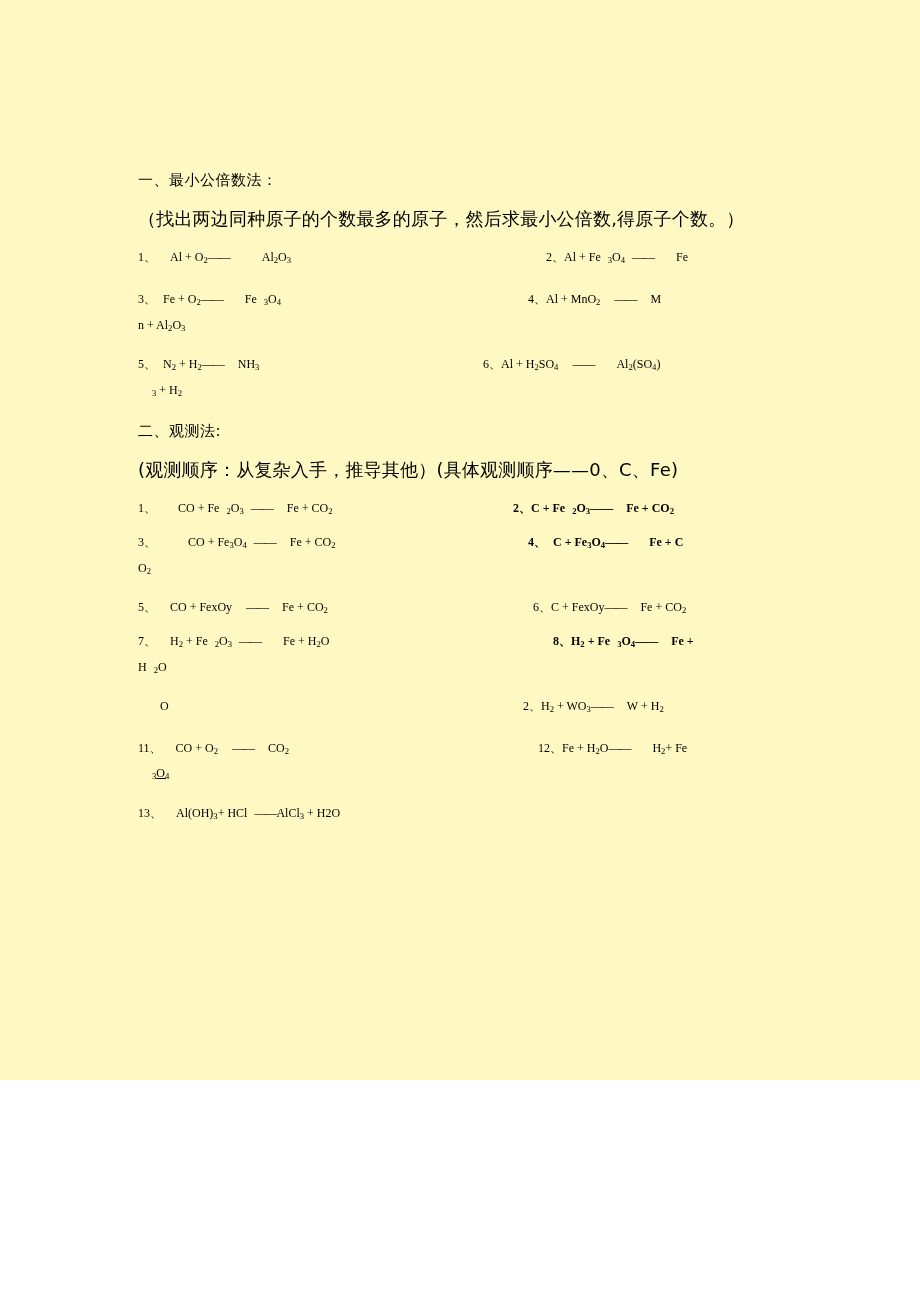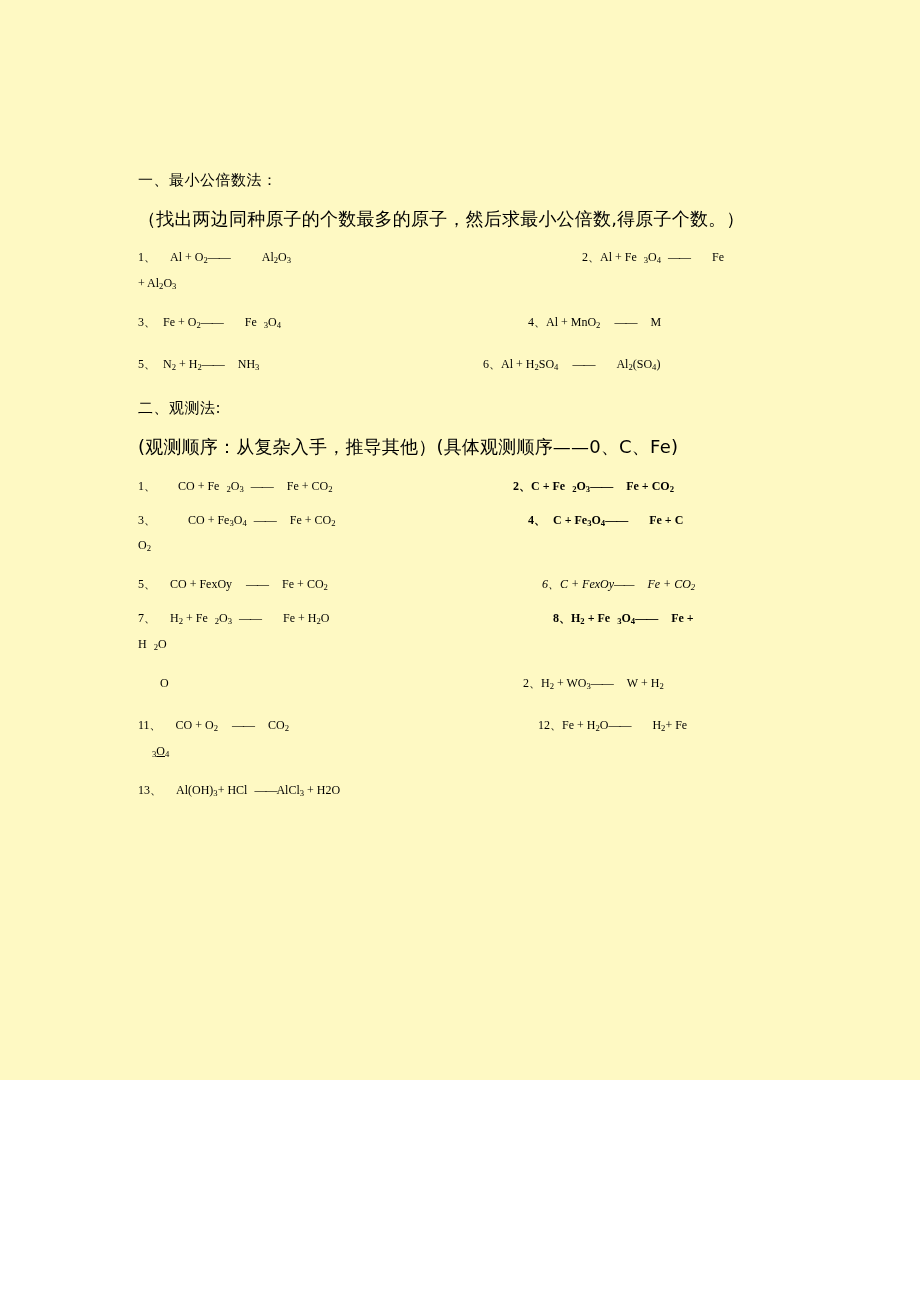--- a/index.html
+++ b/index.html
@@ -75,51 +75,52 @@
 </head>
 <body>
 
 <div class="page">
 
   <p class="heading">一、最小公倍数法：</p>
   <p class="note">（找出两边同种原子的个数最多的原子，然后求最小公倍数,得原子个数。）</p>
 
   <div class="eqrow">
     <span class="eq-left"><span>1、</span><span class="sp2"></span><span>Al  +   O</span><sub>2</sub><span class="dash">——</span><span class="sp4"></span><span>Al</span><sub>2</sub><span>O</span><sub>3</sub></span>
-    <span class="eq-right" style="left:444px;"><span>2、</span><span>Al  +  Fe</span><span class="sp"></span><sub>3</sub><span>O</span><sub>4</sub><span class="sp"></span><span class="dash">——</span><span class="sp3"></span><span>Fe</span></span>
-    <span class="eq-wrap"><span>+   Al</span><sub>2</sub><span>O</span><sub>3</sub></span>
+    <span class="eq-right" style="left:408px;"><span>2、</span><span>Al  +  Fe</span><span class="sp"></span><sub>3</sub><span>O</span><sub>4</sub><span class="sp"></span><span class="dash">——</span><span class="sp3"></span><span>Fe</span></span>
   </div>
 
   <div class="eqrow">
     <span class="eq-left"><span>3、</span><span class="sp"></span><span>Fe  +  O</span><sub>2</sub><span class="dash">——</span><span class="sp3"></span><span>Fe</span><span class="sp"></span><sub>3</sub><span>O</span><sub>4</sub></span>
     <span class="eq-right" style="left:390px;"><span>4、</span><span>Al   +   MnO</span><sub>2</sub><span class="sp2"></span><span class="dash">——</span><span class="sp2"></span><span>M</span></span>
+    <span class="eq-wrap"><span>n +   Al</span><sub>2</sub><span>O</span><sub>3</sub></span>
   </div>
 
   <div class="eqrow">
     <span class="eq-left"><span>5、</span><span class="sp"></span><span>N</span><sub>2</sub><span>  +  H</span><sub>2</sub><span class="dash">——</span><span class="sp2"></span><span>NH</span><sub>3</sub></span>
     <span class="eq-right" style="left:345px;"><span>6、</span><span>Al +   H</span><sub>2</sub><span>SO</span><sub>4</sub><span class="sp2"></span><span class="dash">——</span><span class="sp3"></span><span>Al</span><sub>2</sub><span>(SO</span><sub>4</sub><span>)</span></span>
+    <span class="eq-wrap" style="padding-left:14px;"><sub>3</sub><span> +  H</span><sub>2</sub></span>
   </div>
 
   <p class="heading">二、观测法:</p>
   <p class="note">(观测顺序：从复杂入手，推导其他）(具体观测顺序——0、C、Fe)</p>
 
   <div class="eqrow tight">
     <span class="eq-left"><span>1、</span><span class="sp3"></span><span>CO + Fe</span><span class="sp"></span><sub>2</sub><span>O</span><sub>3</sub><span class="sp"></span><span class="dash">——</span><span class="sp2"></span><span>Fe  +  CO</span><sub>2</sub></span>
     <span class="eq-right" style="left:375px;font-weight:bold;"><span>2、</span><span>C + Fe</span><span class="sp"></span><sub>2</sub><span>O</span><sub>3</sub><span class="dash">——</span><span class="sp2"></span><span>Fe  +  CO</span><sub>2</sub></span>
   </div>
 
   <div class="eqrow">
     <span class="eq-left"><span>3、</span><span class="sp4"></span><span>CO +   Fe</span><sub>3</sub><span>O</span><sub>4</sub><span class="sp"></span><span class="dash">——</span><span class="sp2"></span><span>Fe +  CO</span><sub>2</sub></span>
     <span class="eq-right" style="left:390px;font-weight:bold;"><span>4、</span><span class="sp"></span><span>C  + Fe</span><sub>3</sub><span>O</span><sub>4</sub><span class="dash">——</span><span class="sp3"></span><span>Fe +  C</span></span>
     <span class="eq-wrap"><span>O</span><sub>2</sub></span>
   </div>
 
   <div class="eqrow tight">
     <span class="eq-left"><span>5、</span><span class="sp2"></span><span>CO  +  FexOy</span><span class="sp2"></span><span class="dash">——</span><span class="sp2"></span><span>Fe + CO</span><sub>2</sub></span>
-    <span class="eq-right" style="left:404px;font-style:italic;"><span>6、</span><span>C + FexOy</span><span class="dash">——</span><span class="sp2"></span><span>Fe  +  CO</span><sub>2</sub></span>
+    <span class="eq-right" style="left:395px;"><span>6、</span><span>C + FexOy</span><span class="dash">——</span><span class="sp2"></span><span>Fe  +  CO</span><sub>2</sub></span>
   </div>
 
   <div class="eqrow">
     <span class="eq-left"><span>7、</span><span class="sp2"></span><span>H</span><sub>2</sub><span> +   Fe</span><span class="sp"></span><sub>2</sub><span>O</span><sub>3</sub><span class="sp"></span><span class="dash">——</span><span class="sp3"></span><span>Fe +   H</span><sub>2</sub><span>O</span></span>
     <span class="eq-right" style="left:415px;font-weight:bold;"><span>8、</span><span>H</span><sub>2</sub><span> + Fe</span><span class="sp"></span><sub>3</sub><span>O</span><sub>4</sub><span class="dash">——</span><span class="sp2"></span><span>Fe +</span></span>
     <span class="eq-wrap"><span>H</span><span class="sp"></span><sub>2</sub><span>O</span></span>
   </div>
 
   <div class="eqrow">
     <span class="eq-right" style="left:385px;"><span>2、</span><span>H</span><sub>2</sub><span> + WO</span><sub>3</sub><span class="dash">——</span><span class="sp2"></span><span>W +  H</span><sub>2</sub></span>

